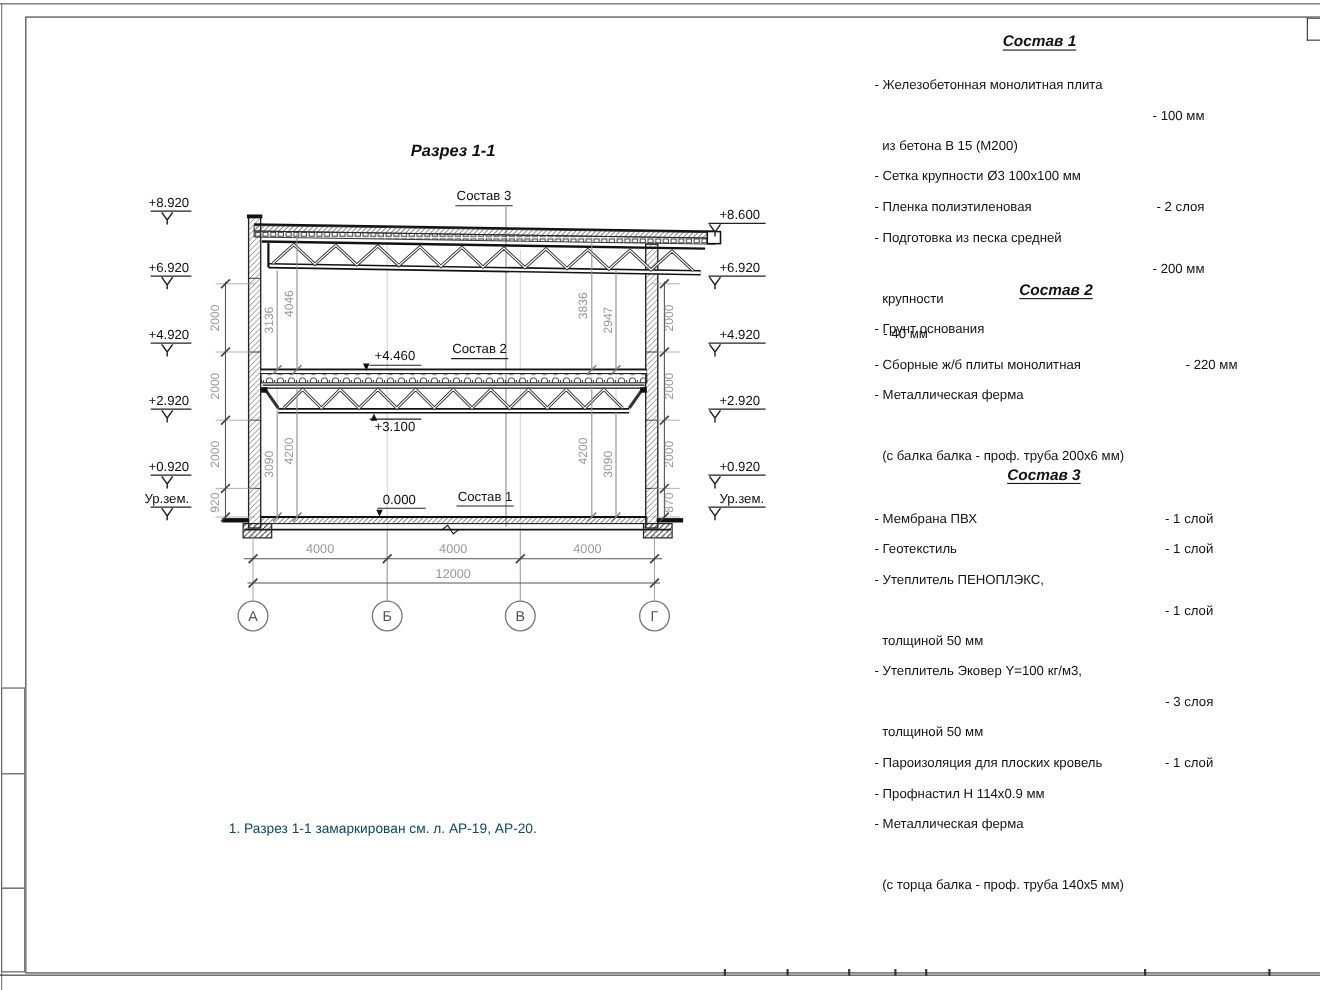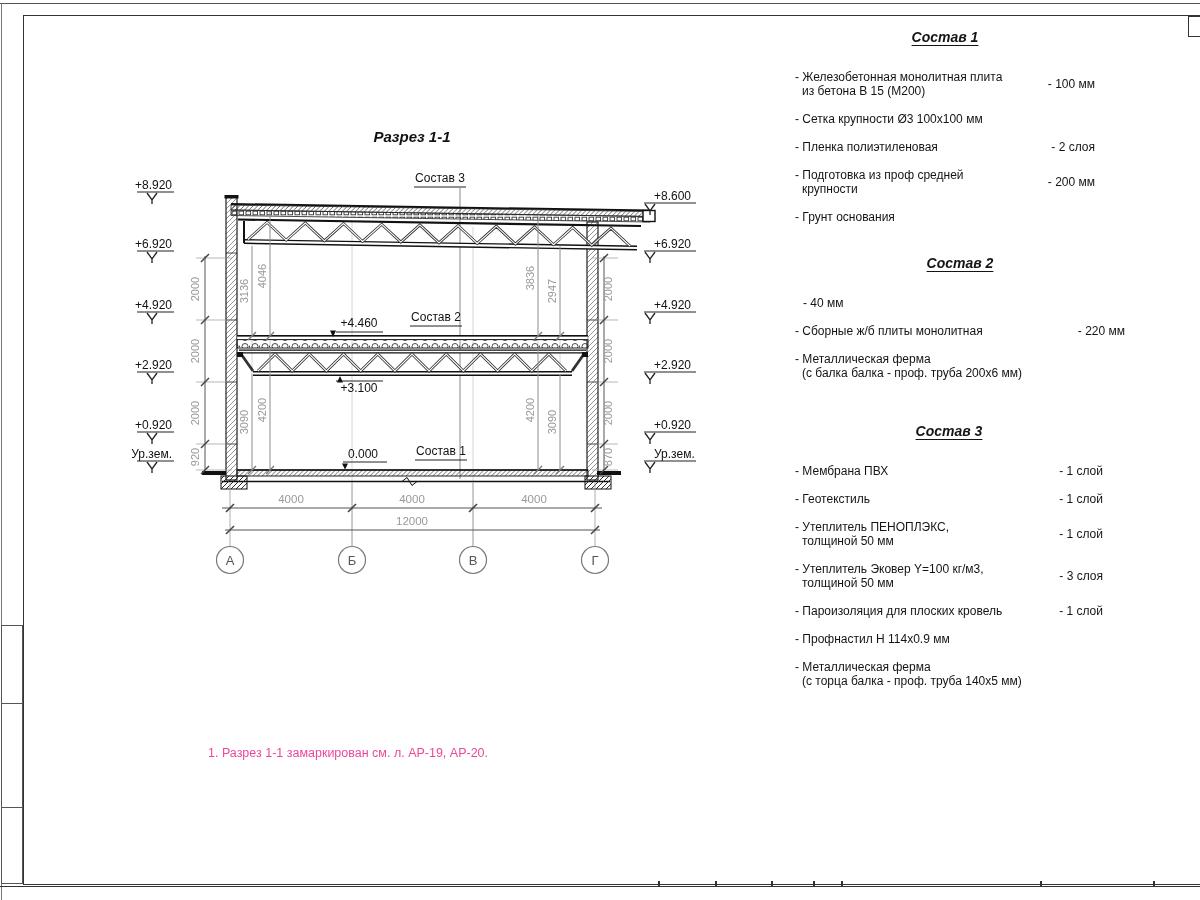--- a/index.html
+++ b/index.html
@@ -12,26 +12,26 @@
   #main-frame{left:23px;top:15px;width:1176px;height:868px;border:1.6px solid #333;}
   #bottom-line2{left:0;top:886px;width:1200px;height:0;border-top:1.3px solid #333;}
   .filebox{left:1px;width:22px;border:1px solid #555;box-sizing:border-box;background:#fff;}
   #corner-box{left:1188px;top:16px;width:12px;height:19px;border:1.5px solid #333;border-right:none;background:#fff;}
   .tbtick{width:1.5px;height:6px;background:#333;top:881px;}
   
   .comp{position:absolute;font-size:12px;line-height:14px;color:#141414;}
   .comp-title{text-align:center;font-style:italic;font-weight:600;font-size:14px;
               text-decoration:underline;text-underline-offset:3px;margin-bottom:26px;}
   .comp-item{display:flex;justify-content:space-between;align-items:center;margin-bottom:14px;}
-  .comp-item .l2{padding-left:7px;}
+  .comp-item .l2{padding-left:7px;margin-top:41px;}
   .comp-item .val{white-space:nowrap;padding-left:8px;}
   #comp1{left:795px;top:30px;width:300px;}
   #comp2{left:795px;top:256px;width:330px;}
   #comp3{left:795px;top:424px;width:308px;}
-  #note{left:208px;top:746px;font-size:12.5px;color:#ec4899;}
+  #note{left:208px;top:746px;font-size:12.5px;color:#0c4a6e;}
   
   svg{position:absolute;left:0;top:0;}
   text{font-family:"Liberation Sans",sans-serif;}
   .lvl{font-size:12px;fill:#111;}
   .dim{font-size:11px;fill:#999;}
   .dimb{font-size:11.5px;fill:#999;}
   .axis{font-size:13px;fill:#555;}
   .callout{font-size:12px;fill:#111;}
   .sec-title{font-size:15px;font-weight:bold;font-style:italic;fill:#111;}
 </style>
@@ -351,21 +351,21 @@
     <div class="val"></div>
   </div>
   <div class="comp-item">
     <div class="lines">
         <div>- Пленка полиэтиленовая</div>
       </div>
     <div class="val">- 2 слоя</div>
   </div>
   <div class="comp-item">
     <div class="lines">
-        <div>- Подготовка из проф средней</div>
+        <div>- Подготовка из песка средней</div>
         <div class="l2">крупности</div>
       </div>
     <div class="val">- 200 мм</div>
   </div>
   <div class="comp-item">
     <div class="lines">
         <div>- Грунт основания</div>
       </div>
     <div class="val"></div>
   </div>

